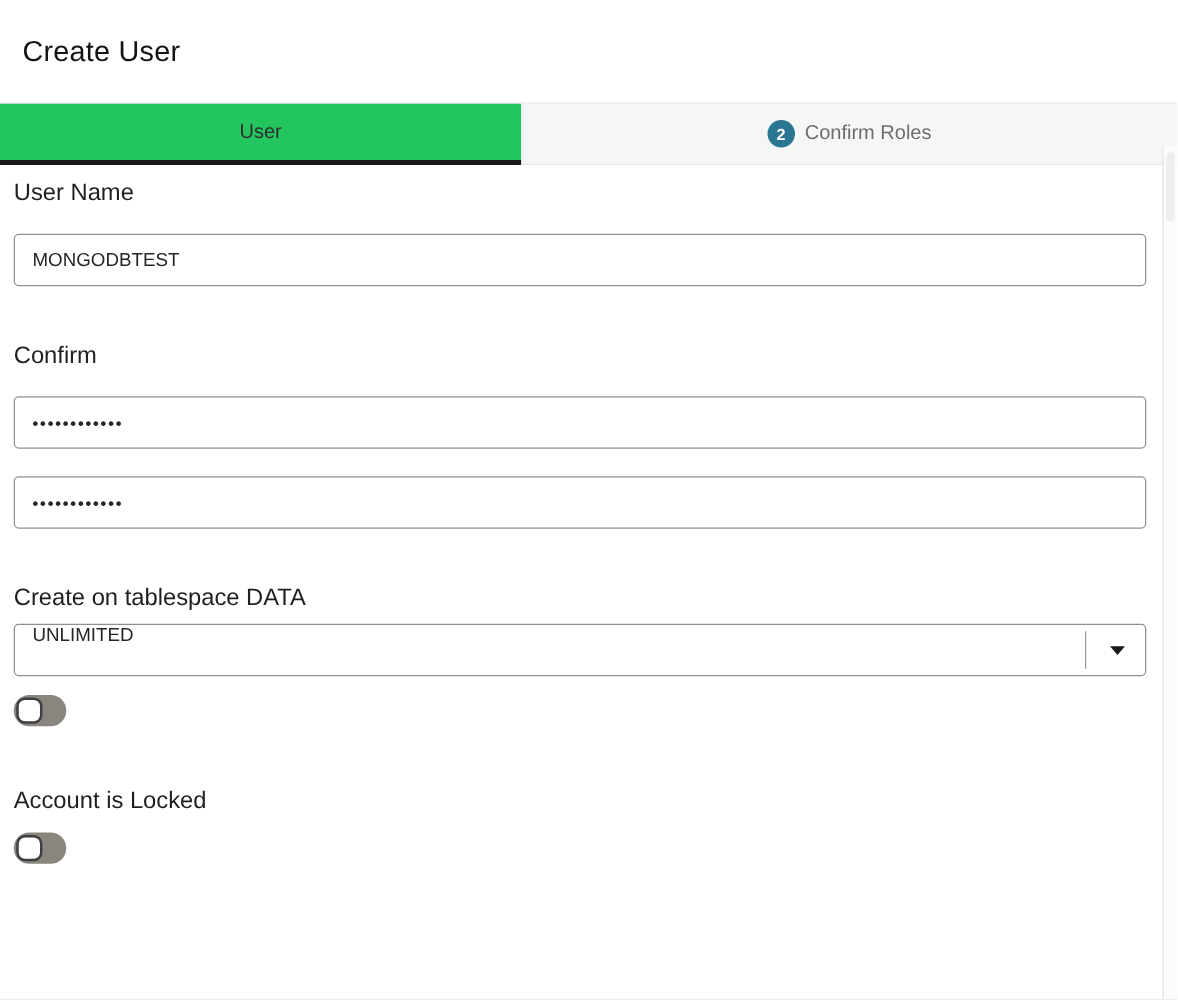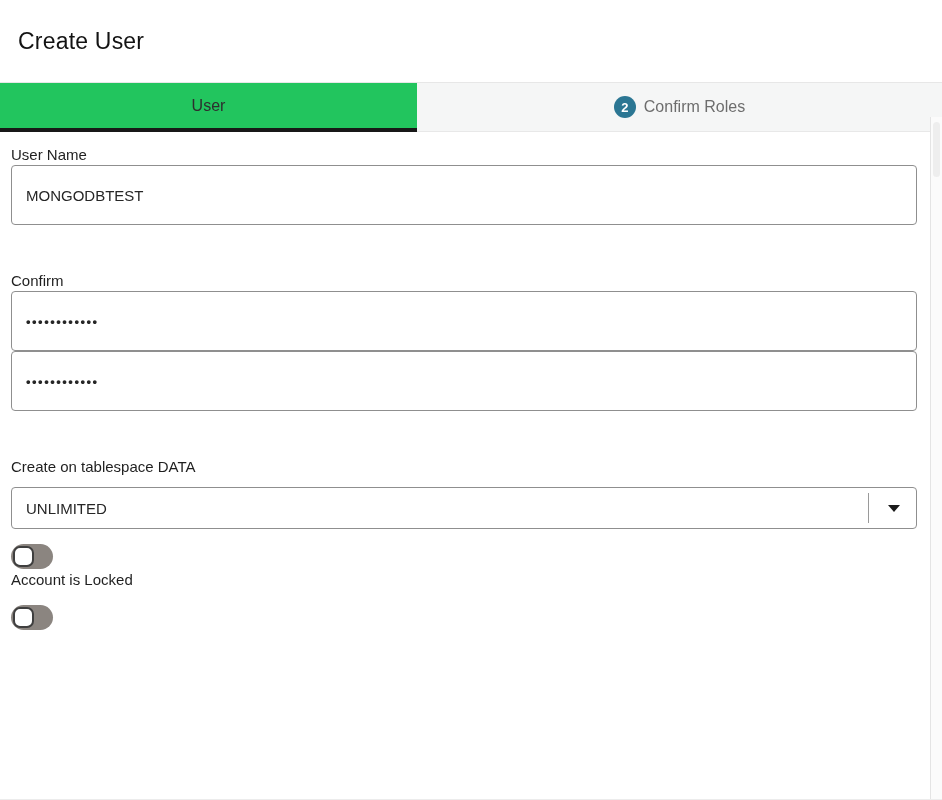--- a/index.html
+++ b/index.html
@@ -73,33 +73,33 @@
     margin-right: 8px;
     flex: 0 0 auto;
   }
 
   
   .content {
     position: relative;
     padding: 0 0 0 11px;
   }
   .field-label {
-    font-size: 15px;
+    font-size: 19px;
     color: #1f1f1f;
     line-height: 21px;
   }
   .g1 { margin-top: 12px; }
   .g  { margin-top: 45px; }
-  .g-last { }
+  .g-last { margin-top: 49px; }
 
   .text-input {
     display: block;
-    margin-top: 0;
+    margin-top: 22px;
     width: 906px;
-    height: 60px;
+    height: 42px;
     border: 1px solid #8f8f8f;
     border-radius: 4px;
     background: #ffffff;
     font-family: "Liberation Sans", sans-serif;
     font-size: 15px;
     color: #262626;
     padding: 0 14px;
     outline: none;
   }
   .password-input {
@@ -111,21 +111,21 @@
   
   .combobox {
     position: relative;
     margin-top: 10px;
     width: 906px;
     height: 42px;
     border: 1px solid #8f8f8f;
     border-radius: 4px;
     background: #ffffff;
     display: flex;
-    align-items: center;
+    align-items: flex-start;
     padding-left: 14px;
     font-size: 15px;
     color: #262626;
     cursor: pointer;
   }
   .combobox-divider {
     position: absolute;
     right: 47px;
     top: 5px;
     bottom: 5px;

